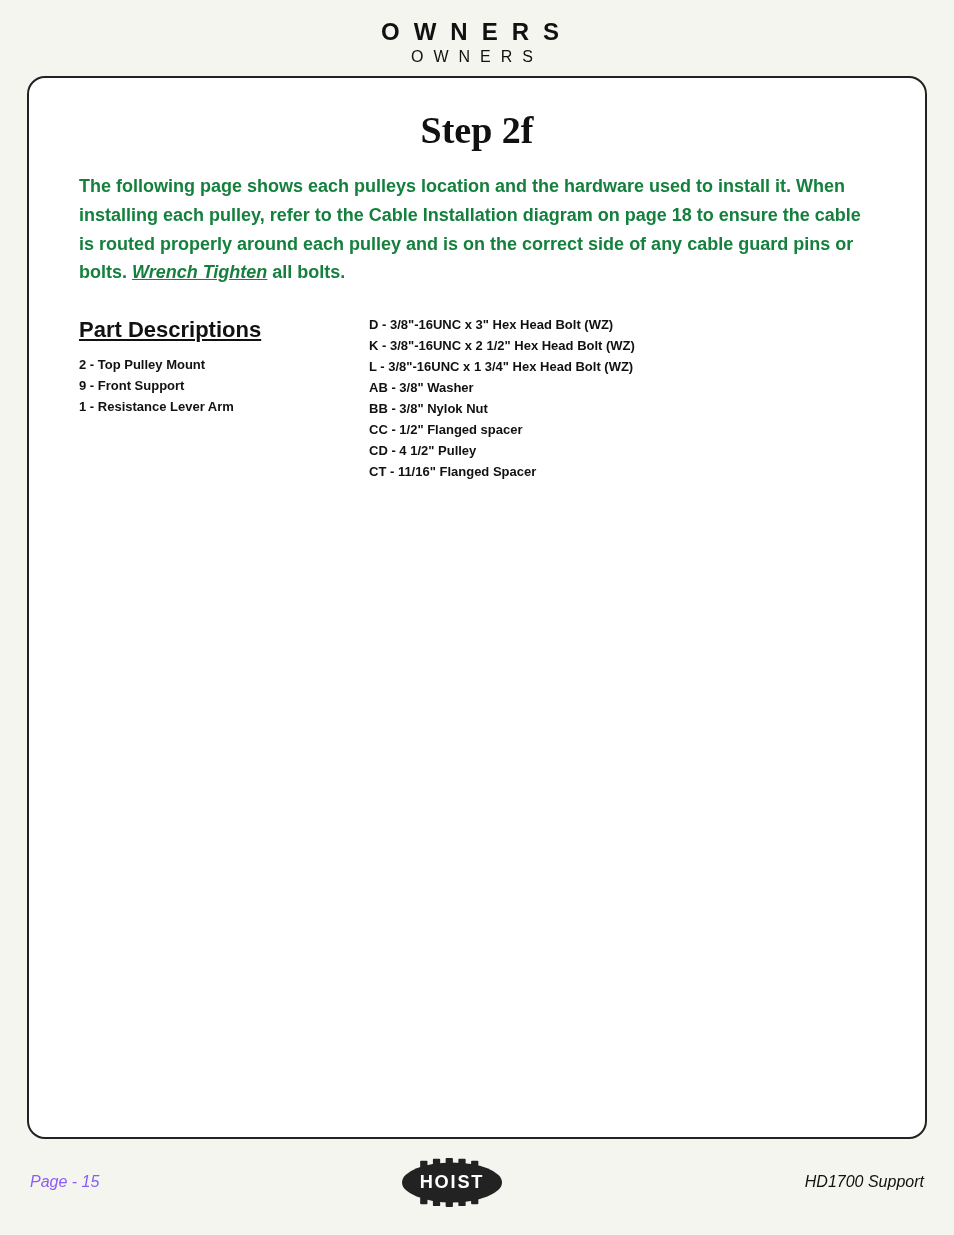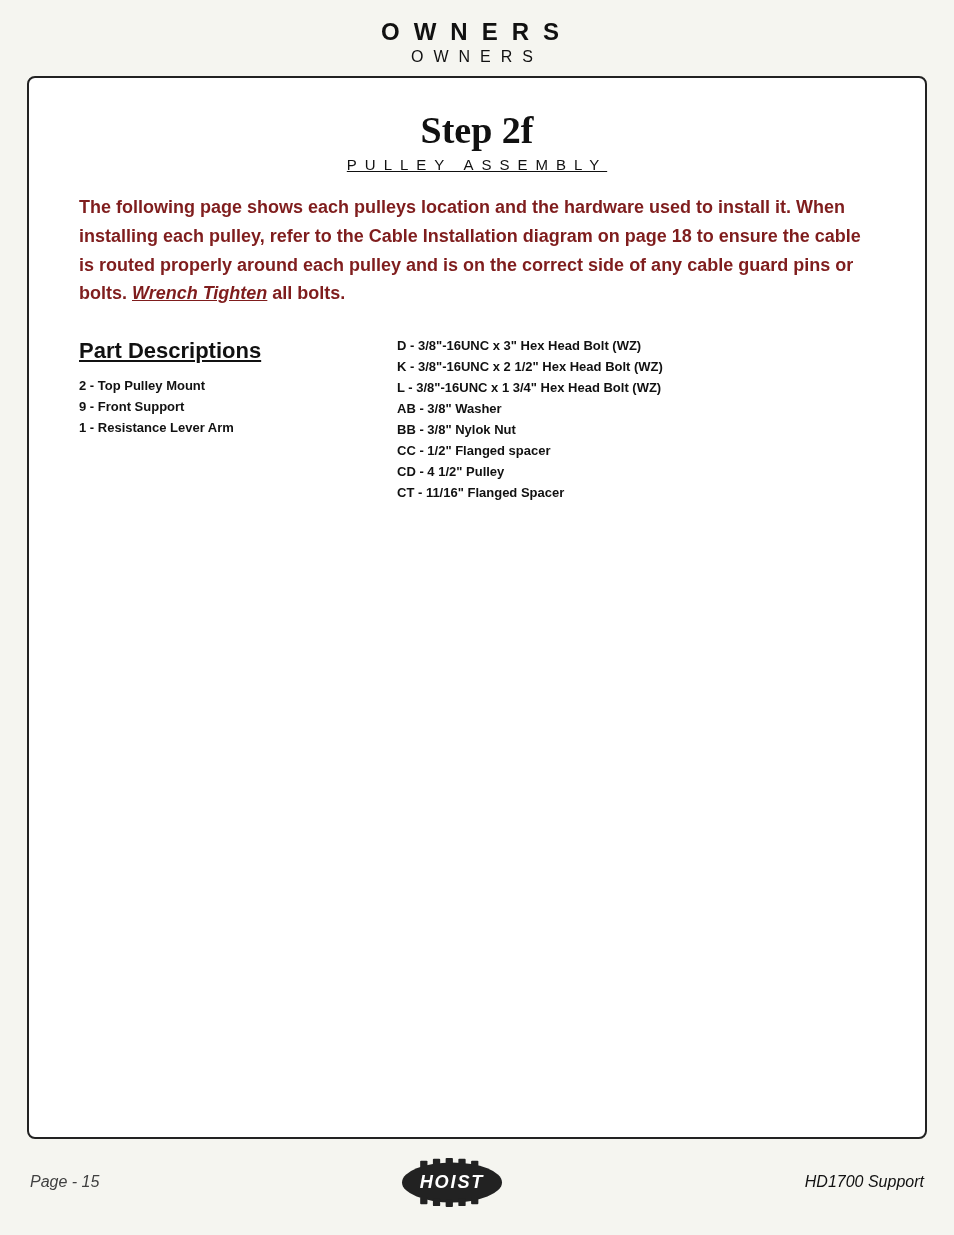--- a/index.html
+++ b/index.html
@@ -46,21 +46,21 @@
       font-size: 16px;
       letter-spacing: 10px;
       font-family: Arial, sans-serif;
       color: #111;
       margin-top: 2px;
     }
 
     .main-box {
       width: 900px;
       border: 2.5px solid #222;
-      border-radius: 8px;
+      border-radius: 18px;
       background: #fff;
       padding: 30px 50px 40px 50px;
       flex: 1;
       min-height: 1060px;
     }
 
     .step-header {
       text-align: center;
       margin-bottom: 20px;
     }
@@ -78,35 +78,35 @@
       text-decoration: underline;
       font-family: Arial, sans-serif;
       color: #111;
       margin-top: 4px;
     }
 
     .intro-text {
       font-size: 18px;
       font-weight: bold;
       line-height: 1.6;
-      color: #7f1d1d;
+      color: #15803d;
       margin-bottom: 30px;
       margin-top: 18px;
       font-family: Arial, sans-serif;
     }
 
     .intro-text .wrench-tighten {
       font-style: italic;
       text-decoration: underline;
     }
 
     .descriptions-section {
       display: flex;
       flex-direction: row;
-      gap: 88px;
+      gap: 60px;
       margin-top: 18px;
     }
 
     .part-descriptions {
       min-width: 230px;
     }
 
     .hardware-descriptions {
       flex: 1;
     }
@@ -140,28 +140,27 @@
       align-items: center;
       justify-content: space-between;
       padding: 14px 30px 8px 30px;
       margin-top: 4px;
     }
 
     .footer-page {
       font-size: 16px;
       font-style: italic;
       font-family: Arial, sans-serif;
-      color: #404040;
+      color: #8b5cf6;
     }
 
     .footer-logo {
       display: flex;
       align-items: center;
       justify-content: flex-start;
-      font-style: italic;
     }
 
     .footer-model {
       font-size: 16px;
       font-style: italic;
       font-family: Arial, sans-serif;
       color: #111;
     }
 
     
@@ -177,21 +176,20 @@
 
   <div class="header">
     <div class="header-title">OWNERS</div>
     <div class="header-subtitle">OWNERS</div>
   </div>
 
   <div class="main-box">
 
     <div class="step-header">
       <div class="step-title">Step 2f</div>
-      <div class="step-subtitle">PULLEY ASSEMBLY</div>
     </div>
 
     <div class="intro-text">
       <span>The following page shows each pulleys location and the hardware used to install it.  When installing each pulley, refer to the Cable Installation diagram on page 18 to ensure the cable is routed properly around each pulley and is on the correct side of any cable guard pins or bolts.  </span><span class="wrench-tighten">Wrench Tighten</span><span> all bolts.</span>
     </div>
 
     <div class="descriptions-section">
 
       <div class="part-descriptions">
         <div class="section-heading">Part Descriptions</div>

